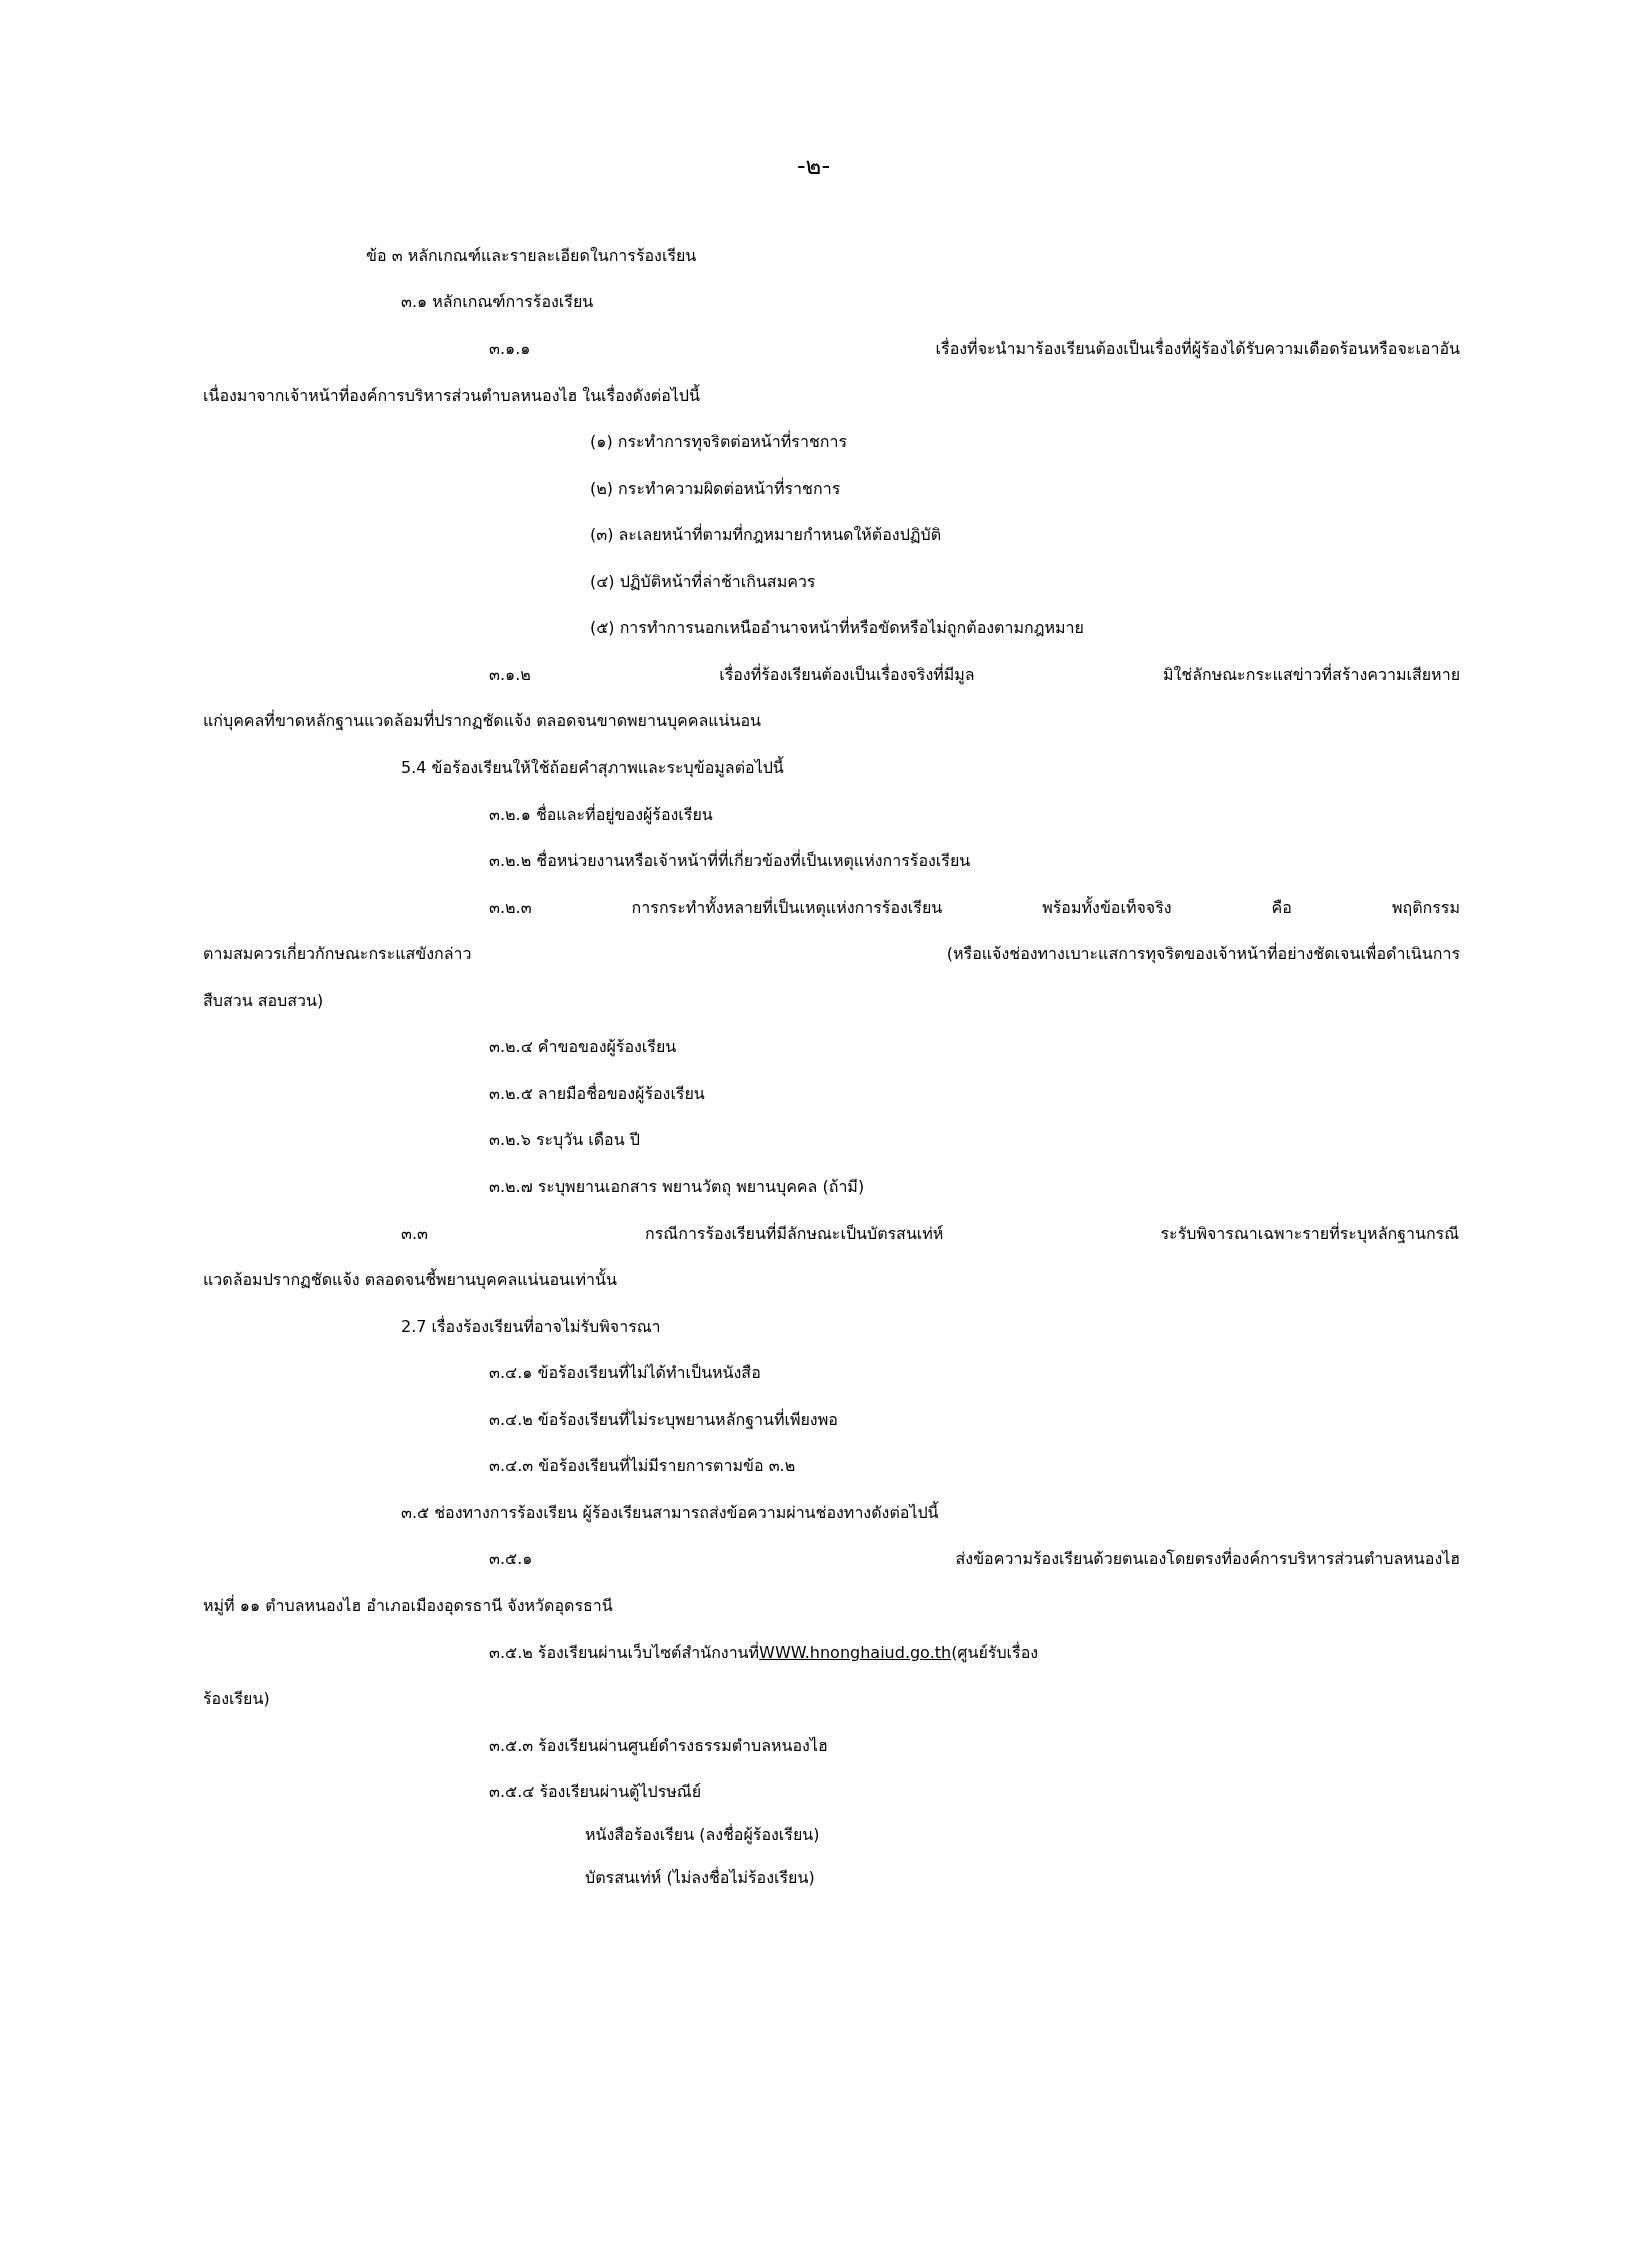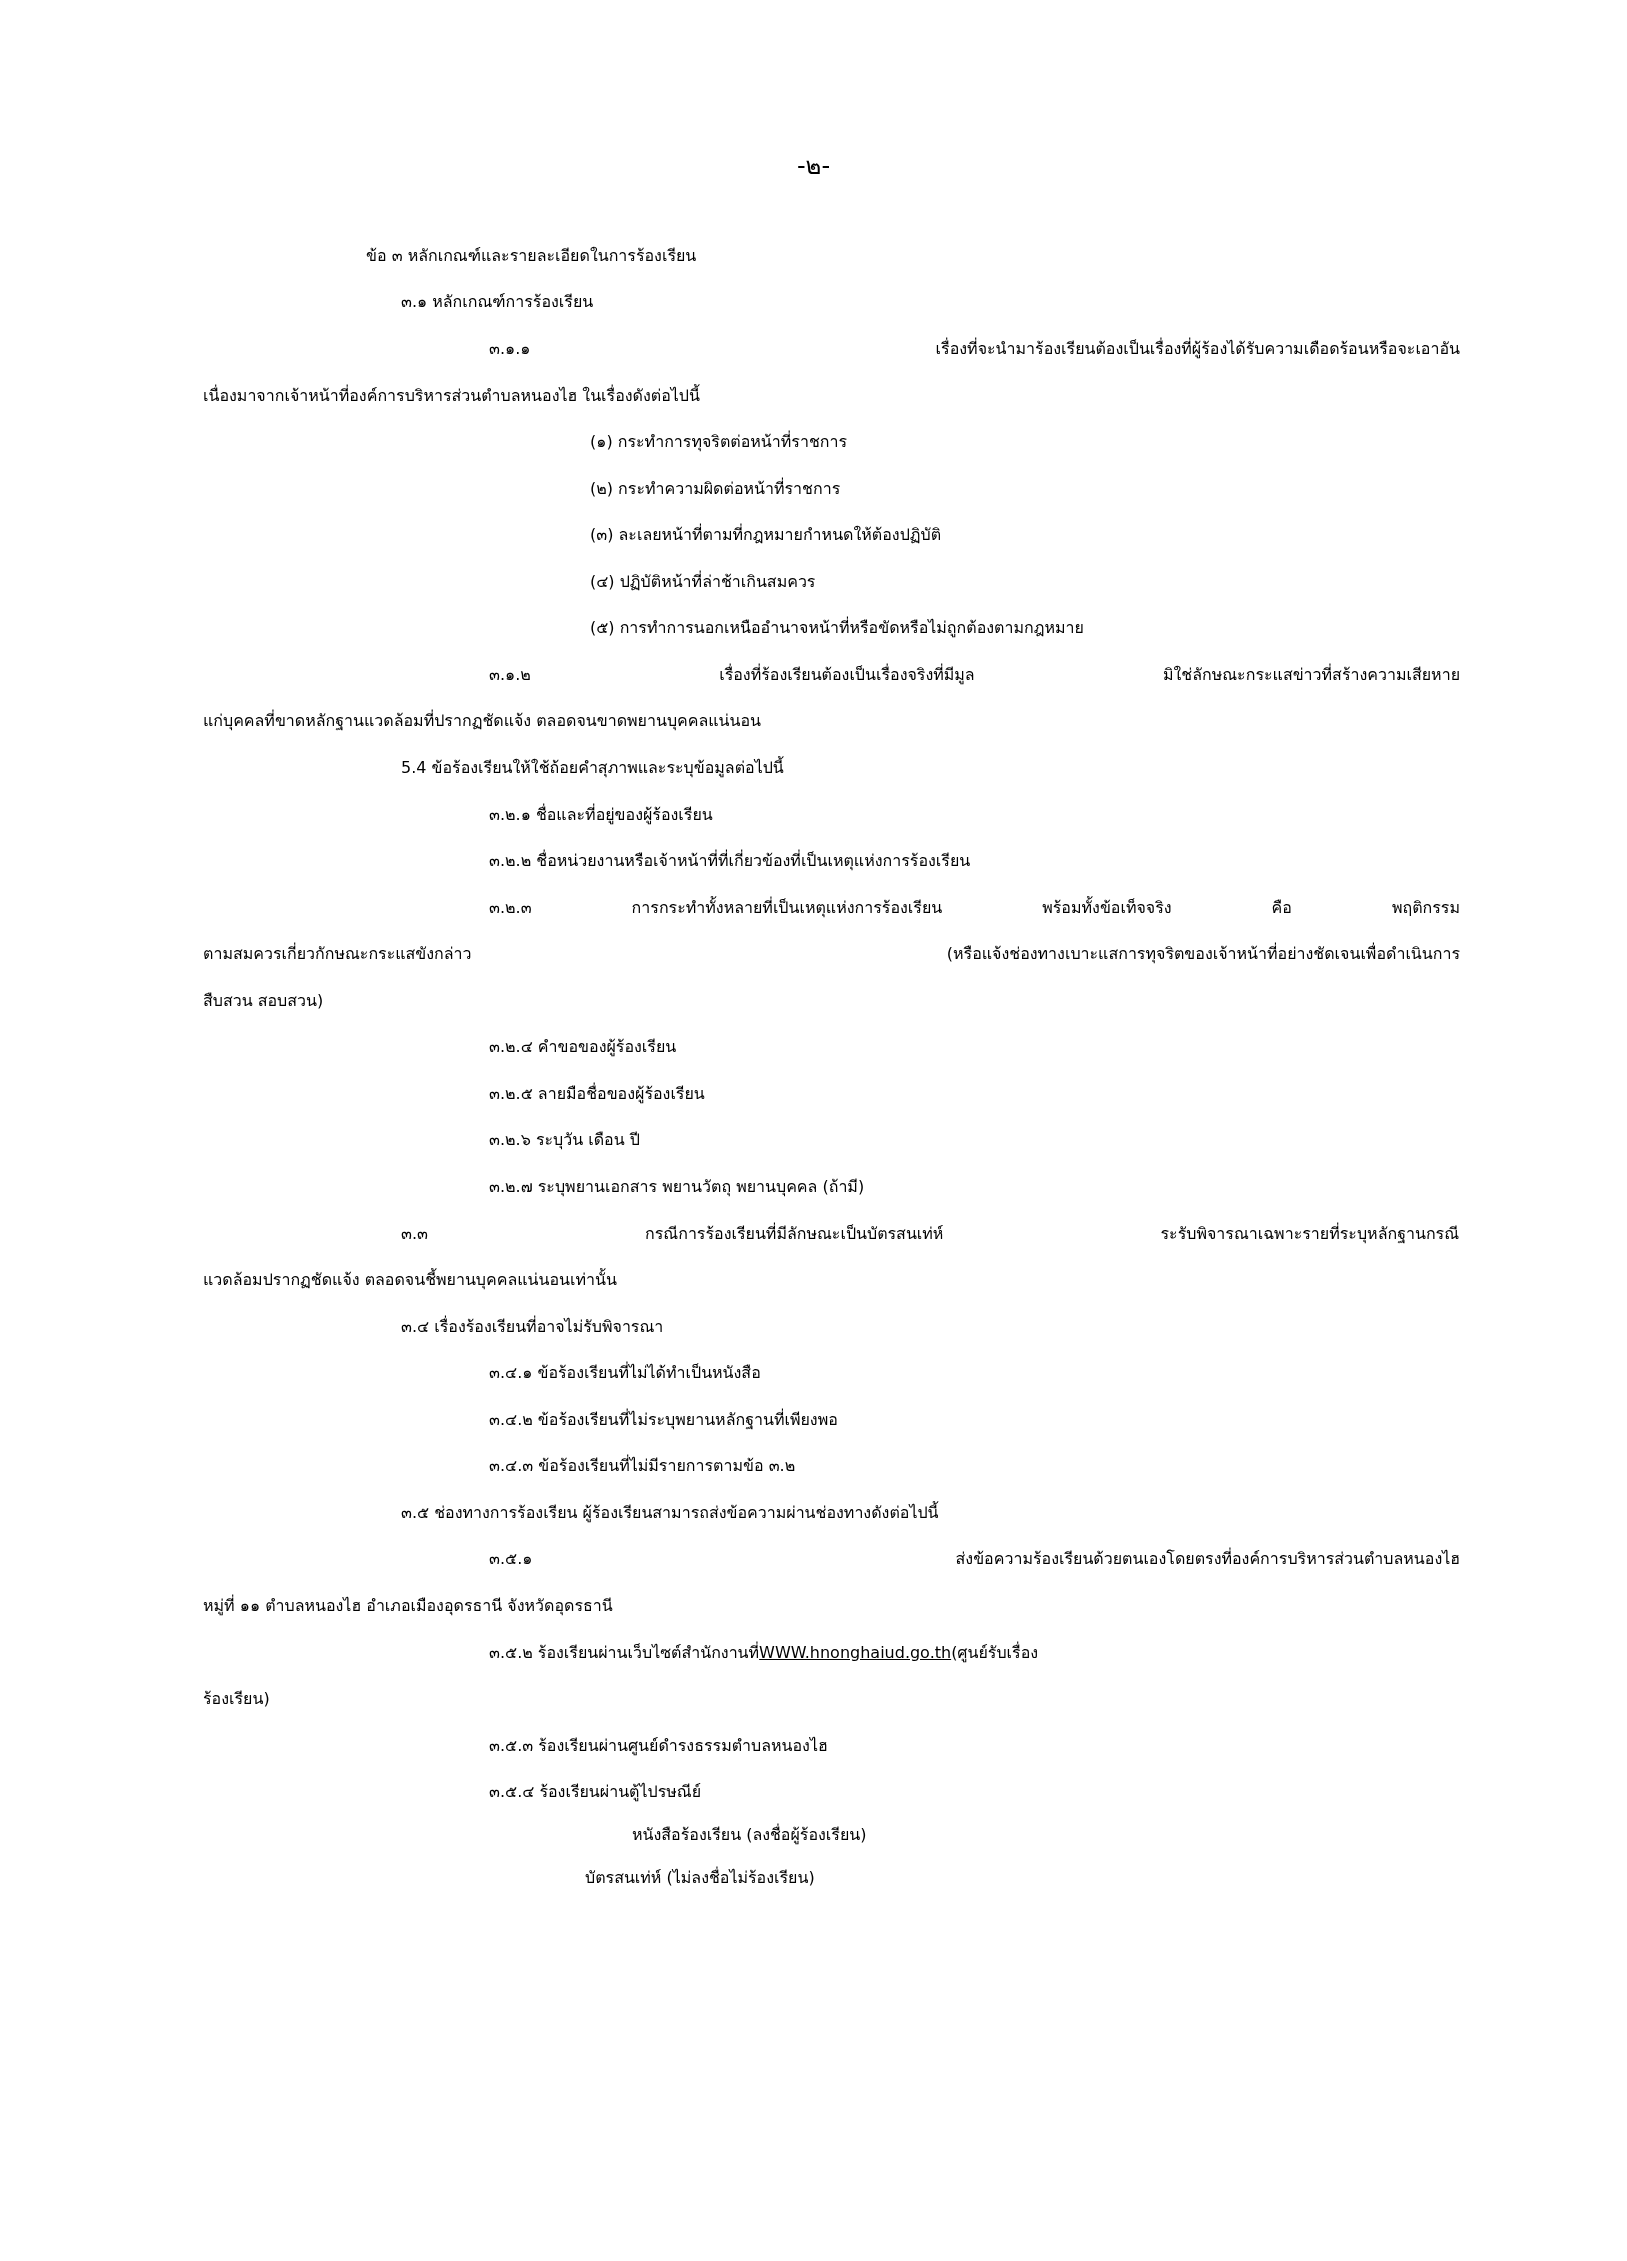--- a/index.html
+++ b/index.html
@@ -32,35 +32,35 @@
     <div class="line" style="left: 489px; top: 843px;">๓.๒.๒ ชื่อหน่วยงานหรือเจ้าหน้าที่ที่เกี่ยวข้องที่เป็นเหตุแห่งการร้องเรียน</div>
     <div class="line just" style="left: 489px; top: 890px; width: 971px;">๓.๒.๓ การกระทำทั้งหลายที่เป็นเหตุแห่งการร้องเรียน พร้อมทั้งข้อเท็จจริง คือ พฤติกรรม</div>
     <div class="line just" style="left: 203px; top: 936px; width: 1257px;">ตามสมควรเกี่ยวกักษณะกระแสขังกล่าว (หรือแจ้งช่องทางเบาะแสการทุจริตของเจ้าหน้าที่อย่างชัดเจนเพื่อดำเนินการ</div>
     <div class="line" style="left: 203px; top: 983px;">สืบสวน สอบสวน)</div>
     <div class="line" style="left: 489px; top: 1029px;">๓.๒.๔ คำขอของผู้ร้องเรียน</div>
     <div class="line" style="left: 489px; top: 1076px;">๓.๒.๕ ลายมือชื่อของผู้ร้องเรียน</div>
     <div class="line" style="left: 489px; top: 1122px;">๓.๒.๖ ระบุวัน เดือน ปี</div>
     <div class="line" style="left: 489px; top: 1169px;">๓.๒.๗ ระบุพยานเอกสาร พยานวัตถุ พยานบุคคล (ถ้ามี)</div>
     <div class="line just" style="left: 401px; top: 1216px; width: 1058px;">๓.๓ กรณีการร้องเรียนที่มีลักษณะเป็นบัตรสนเท่ห์ ระรับพิจารณาเฉพาะรายที่ระบุหลักฐานกรณี</div>
     <div class="line" style="left: 203px; top: 1262px;">แวดล้อมปรากฏชัดแจ้ง ตลอดจนชี้พยานบุคคลแน่นอนเท่านั้น</div>
-    <div class="line" style="left: 401px; top: 1309px;">๓.๔ เรื่องร้องเรียนที่อาจไม่รับพิจารณา</div>
+    <div class="line" style="left: 401px; top: 1309px;">2.7 เรื่องร้องเรียนที่อาจไม่รับพิจารณา</div>
     <div class="line" style="left: 489px; top: 1355px; text-align: right;">๓.๔.๑ ข้อร้องเรียนที่ไม่ได้ทำเป็นหนังสือ</div>
     <div class="line" style="left: 489px; top: 1402px;">๓.๔.๒ ข้อร้องเรียนที่ไม่ระบุพยานหลักฐานที่เพียงพอ</div>
     <div class="line" style="left: 489px; top: 1448px;">๓.๔.๓ ข้อร้องเรียนที่ไม่มีรายการตามข้อ ๓.๒</div>
     <div class="line" style="left: 401px; top: 1495px;">๓.๕ ช่องทางการร้องเรียน ผู้ร้องเรียนสามารถส่งข้อความผ่านช่องทางดังต่อไปนี้</div>
     <div class="line just" style="left: 489px; top: 1541px; width: 971px;">๓.๕.๑ ส่งข้อความร้องเรียนด้วยตนเองโดยตรงที่องค์การบริหารส่วนตำบลหนองไฮ</div>
     <div class="line" style="left: 203px; top: 1588px;">หมู่ที่  ๑๑  ตำบลหนองไฮ  อำเภอเมืองอุดรธานี  จังหวัดอุดรธานี</div>
   </div>
 
 <div class="line" id="web-line" style="width: 971px; display: flex; left: 489px; top: 1635px;">
   <span>๓.๕.๒ ร้องเรียนผ่านเว็บไซต์สำนักงานที่</span>
   <span class="url">WWW.hnonghaiud.go.th</span>
   <span>(ศูนย์รับเรื่อง</span>
 </div>
 
 <div id="doc-tail">
     <div class="line" style="left: 203px; top: 1681px;">ร้องเรียน)</div>
     <div class="line" style="left: 489px; top: 1728px; text-align: center;">๓.๕.๓ ร้องเรียนผ่านศูนย์ดำรงธรรมตำบลหนองไฮ</div>
     <div class="line" style="left: 489px; top: 1774px;">๓.๕.๔ ร้องเรียนผ่านตู้ไปรษณีย์</div>
-    <div class="line" style="left: 585px; top: 1817px; margin-left: 47px;">หนังสือร้องเรียน (ลงชื่อผู้ร้องเรียน)</div>
+    <div class="line" style="left: 585px; top: 1817px;">หนังสือร้องเรียน (ลงชื่อผู้ร้องเรียน)</div>
     <div class="line" style="left: 585px; top: 1860px;">บัตรสนเท่ห์ (ไม่ลงชื่อไม่ร้องเรียน)</div>
   </div>
 
 
 </body></html>

